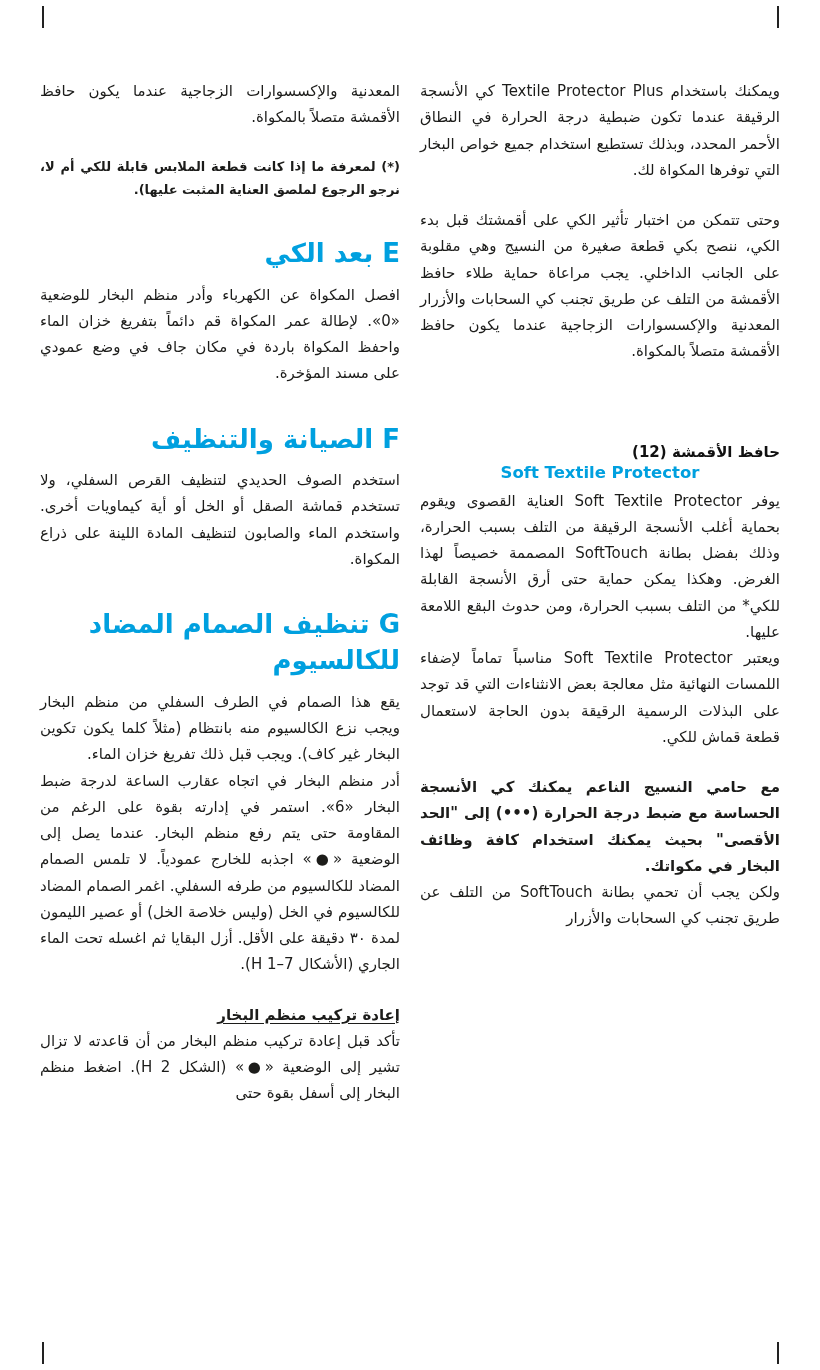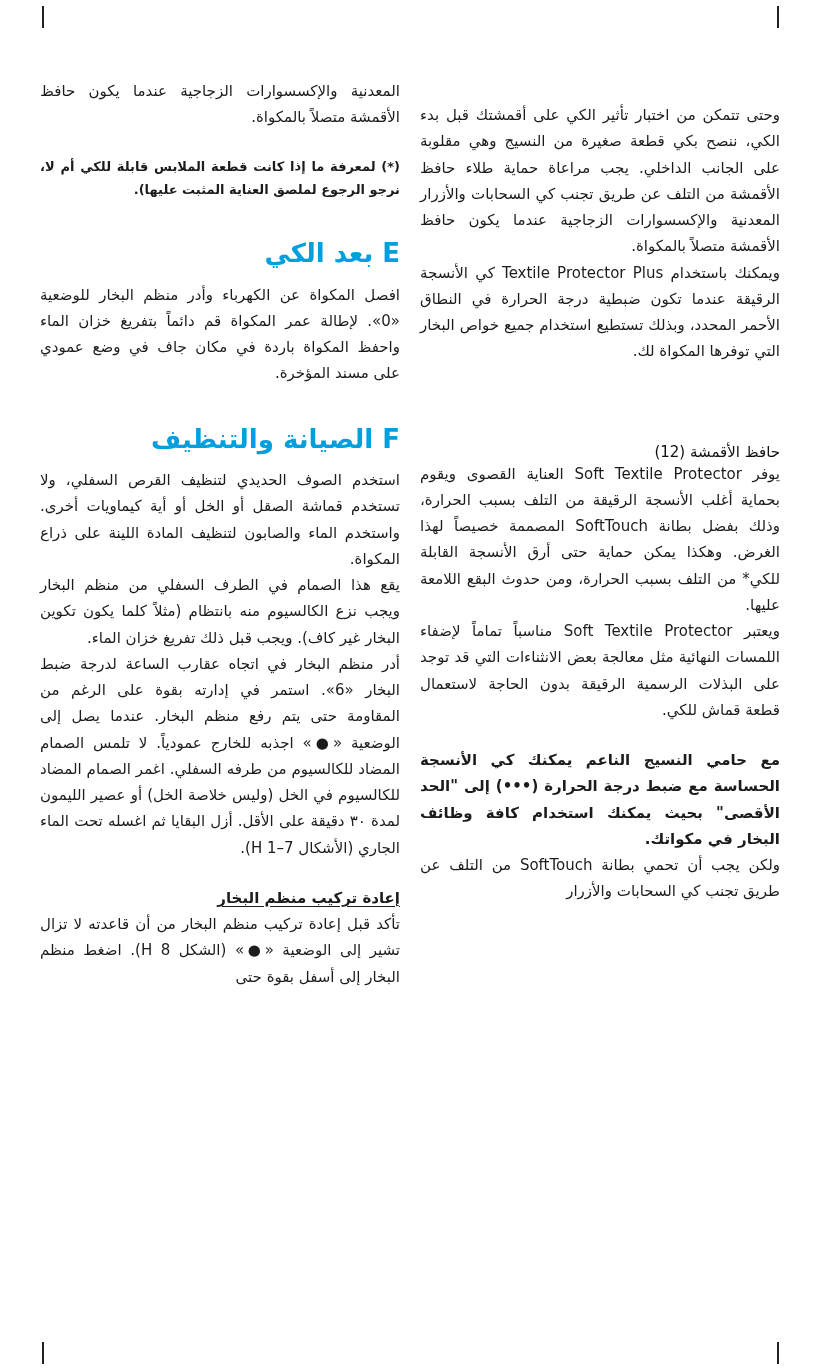--- a/index.html
+++ b/index.html
@@ -38,21 +38,21 @@
 
   .h-letter {
     color: var(--accent);
     font-weight: bold;
     font-size: 26px;
     line-height: 1.4;
     margin: 34px 0 10px 0;
     text-align: right;
   }
   .h-dark {
-    font-weight: normal;
+    font-weight: bold;
     font-size: 15px;
     margin-top: 78px;
     text-align: right;
     color: #111;
   }
   .h-latin {
     color: var(--accent);
     font-weight: bold;
     font-size: 16.5px;
     text-align: center;
@@ -80,36 +80,38 @@
 <div class="page">
 
   <div class="crop tl"></div>
   <div class="crop tr"></div>
   <div class="crop bl"></div>
   <div class="crop br"></div>
 
   <div class="content">
 
     <section class="col">
+      <p class="body">ويمكنك باستخدام Textile Protector Plus كي الأنسجة الرقيقة عندما تكون ضبطية درجة الحرارة في النطاق الأحمر المحدد، وبذلك تستطيع استخدام جميع خواص البخار التي توفرها المكواة لك.</p>
       <p class="body gap">وحتى تتمكن من اختبار تأثير الكي على أقمشتك قبل بدء الكي، ننصح بكي قطعة صغيرة من النسيج وهي مقلوبة على الجانب الداخلي. يجب مراعاة حماية طلاء حافظ الأقمشة من التلف عن طريق تجنب كي السحابات والأزرار المعدنية والإكسسوارات الزجاجية عندما يكون حافظ الأقمشة متصلاً بالمكواة.</p>
-      <p class="body">ويمكنك باستخدام Textile Protector Plus كي الأنسجة الرقيقة عندما تكون ضبطية درجة الحرارة في النطاق الأحمر المحدد، وبذلك تستطيع استخدام جميع خواص البخار التي توفرها المكواة لك.</p>
       <h2 class="h-dark">حافظ الأقمشة (12)</h2>
+      <h3 class="h-latin">Soft Textile Protector</h3>
       <p class="body">يوفر Soft Textile Protector العناية القصوى ويقوم بحماية أغلب الأنسجة الرقيقة من التلف بسبب الحرارة، وذلك بفضل بطانة SoftTouch المصممة خصيصاً لهذا الغرض. وهكذا يمكن حماية حتى أرق الأنسجة القابلة للكي* من التلف بسبب الحرارة، ومن حدوث البقع اللامعة عليها.</p>
       <p class="body">ويعتبر Soft Textile Protector مناسباً تماماً لإضفاء اللمسات النهائية مثل معالجة بعض الانثناءات التي قد توجد على البذلات الرسمية الرقيقة بدون الحاجة لاستعمال قطعة قماش للكي.</p>
       <p class="body bold gap">مع حامي النسيج الناعم يمكنك كي الأنسجة الحساسة مع ضبط درجة الحرارة (•••) إلى "الحد الأقصى" بحيث يمكنك استخدام كافة وظائف البخار في مكواتك.</p>
       <p class="body">ولكن يجب أن تحمي بطانة SoftTouch من التلف عن طريق تجنب كي السحابات والأزرار</p>
     </section>
 
     <section class="col">
       <p class="body">المعدنية والإكسسوارات الزجاجية عندما يكون حافظ الأقمشة متصلاً بالمكواة.</p>
       <p class="note gap">(*) لمعرفة ما إذا كانت قطعة الملابس قابلة للكي أم لا، نرجو الرجوع لملصق العناية المثبت عليها).</p>
       <h2 class="h-letter">E بعد الكي</h2>
       <p class="body">افصل المكواة عن الكهرباء وأدر منظم البخار للوضعية «0». لإطالة عمر المكواة قم دائماً بتفريغ خزان الماء واحفظ المكواة باردة في مكان جاف في وضع عمودي على مسند المؤخرة.</p>
       <h2 class="h-letter">F الصيانة والتنظيف</h2>
       <p class="body">استخدم الصوف الحديدي لتنظيف القرص السفلي، ولا تستخدم قماشة الصقل أو الخل أو أية كيماويات أخرى. واستخدم الماء والصابون لتنظيف المادة اللينة على ذراع المكواة.</p>
+      <h2 class="h-letter">G تنظيف الصمام المضاد للكالسيوم</h2>
       <p class="body">يقع هذا الصمام في الطرف السفلي من منظم البخار ويجب نزع الكالسيوم منه بانتظام (مثلاً كلما يكون تكوين البخار غير كاف). ويجب قبل ذلك تفريغ خزان الماء.</p>
       <p class="body">أدر منظم البخار في اتجاه عقارب الساعة لدرجة ضبط البخار «6». استمر في إدارته بقوة على الرغم من المقاومة حتى يتم رفع منظم البخار. عندما يصل إلى الوضعية «●» اجذبه للخارج عمودياً. لا تلمس الصمام المضاد للكالسيوم من طرفه السفلي. اغمر الصمام المضاد للكالسيوم في الخل (وليس خلاصة الخل) أو عصير الليمون لمدة ٣٠ دقيقة على الأقل. أزل البقايا ثم اغسله تحت الماء الجاري (الأشكال H 1–7).</p>
       <h4 class="sub gap">إعادة تركيب منظم البخار</h4>
-      <p class="body">تأكد قبل إعادة تركيب منظم البخار من أن قاعدته لا تزال تشير إلى الوضعية «●» (الشكل H 8). اضغط منظم البخار إلى أسفل بقوة حتى</p>
+      <p class="body">تأكد قبل إعادة تركيب منظم البخار من أن قاعدته لا تزال تشير إلى الوضعية «●» (الشكل H 2). اضغط منظم البخار إلى أسفل بقوة حتى</p>
     </section>
 
   </div>
 </div>
 
 </body></html>

